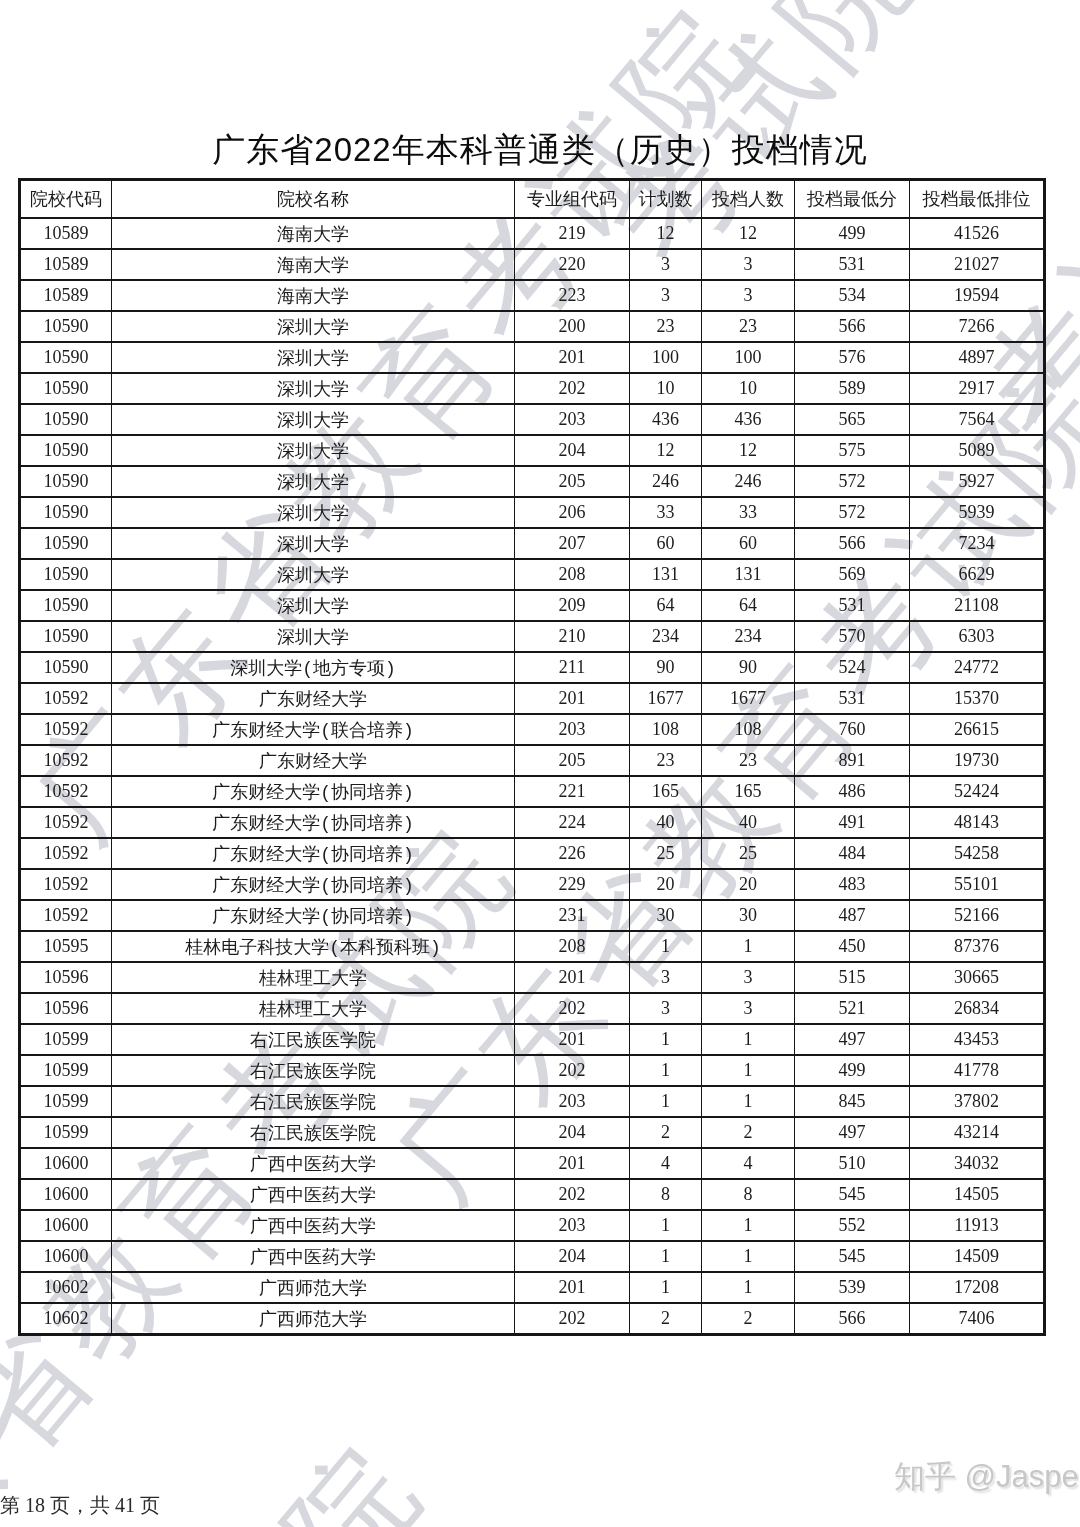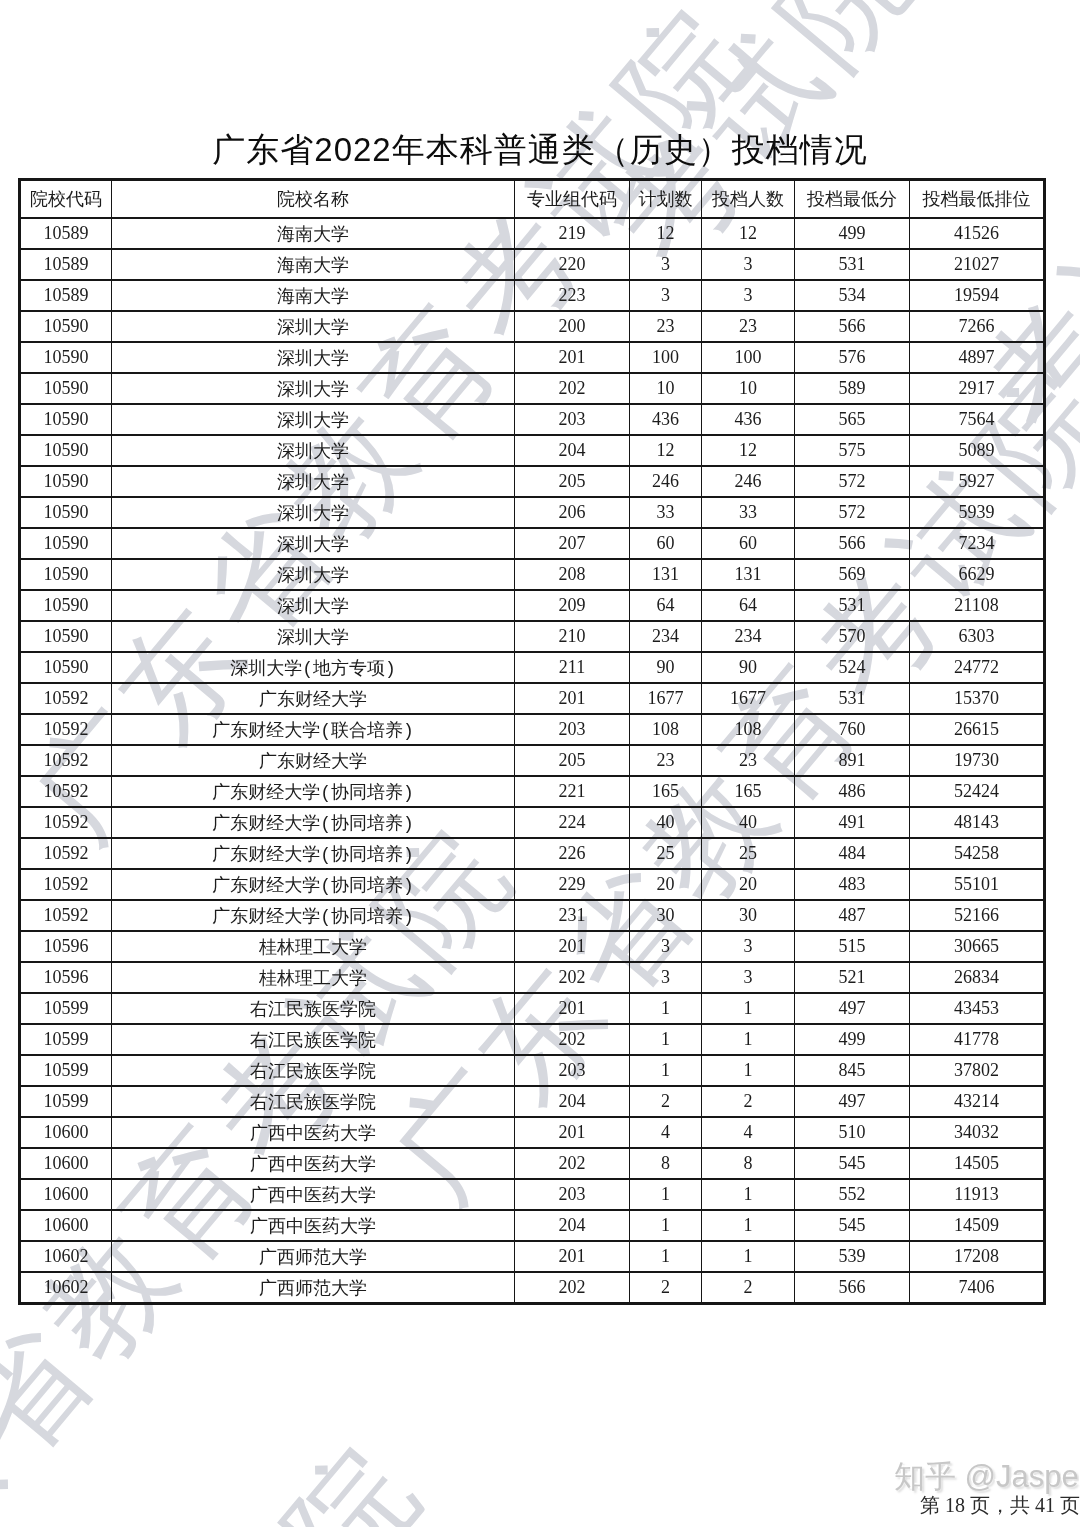--- a/index.html
+++ b/index.html
@@ -45,21 +45,21 @@
     padding:0;text-align:center;vertical-align:middle;
     overflow:hidden;white-space:nowrap;
   }
   table.adm th{height:36px;}
   table.adm td{height:29px;}
   td.cell-name,th.col-name{text-align:left;padding-left:7px;font-family:Liberation Mono, monospace;}
   th.col-code{padding-left:4px;}
   
   .page-info{
     position:absolute;top:1492px;left:0;width:100%;z-index:2;
-    text-align:right;font-size:20px;color:#2a2a2a;
+    text-align:left;font-size:20px;color:#2a2a2a;
   }
   .brand-watermark{
     position:absolute;top:1456px;left:894px;z-index:2;
     font-family:"Liberation Sans","DejaVu Sans",sans-serif;
     font-size:31px;color:#c7c7c7;
     text-shadow:-2px -2px 0 #ffffff,2px 2px 2px rgba(120,120,120,0.25);
     white-space:nowrap;
   }
 </style>
 </head>
@@ -299,20 +299,29 @@
       <tr>
         <td class="cell-num">10592</td>
         <td class="cell-name">广东财经大学(协同培养)</td>
         <td class="cell-num">231</td>
         <td class="cell-num">30</td>
         <td class="cell-num">30</td>
         <td class="cell-num">487</td>
         <td class="cell-num">52166</td>
       </tr>
       <tr>
+        <td class="cell-num">10595</td>
+        <td class="cell-name">桂林电子科技大学(本科预科班)</td>
+        <td class="cell-num">208</td>
+        <td class="cell-num">1</td>
+        <td class="cell-num">1</td>
+        <td class="cell-num">450</td>
+        <td class="cell-num">87376</td>
+      </tr>
+      <tr>
         <td class="cell-num">10596</td>
         <td class="cell-name">桂林理工大学</td>
         <td class="cell-num">201</td>
         <td class="cell-num">3</td>
         <td class="cell-num">3</td>
         <td class="cell-num">515</td>
         <td class="cell-num">30665</td>
       </tr>
       <tr>
         <td class="cell-num">10596</td>

